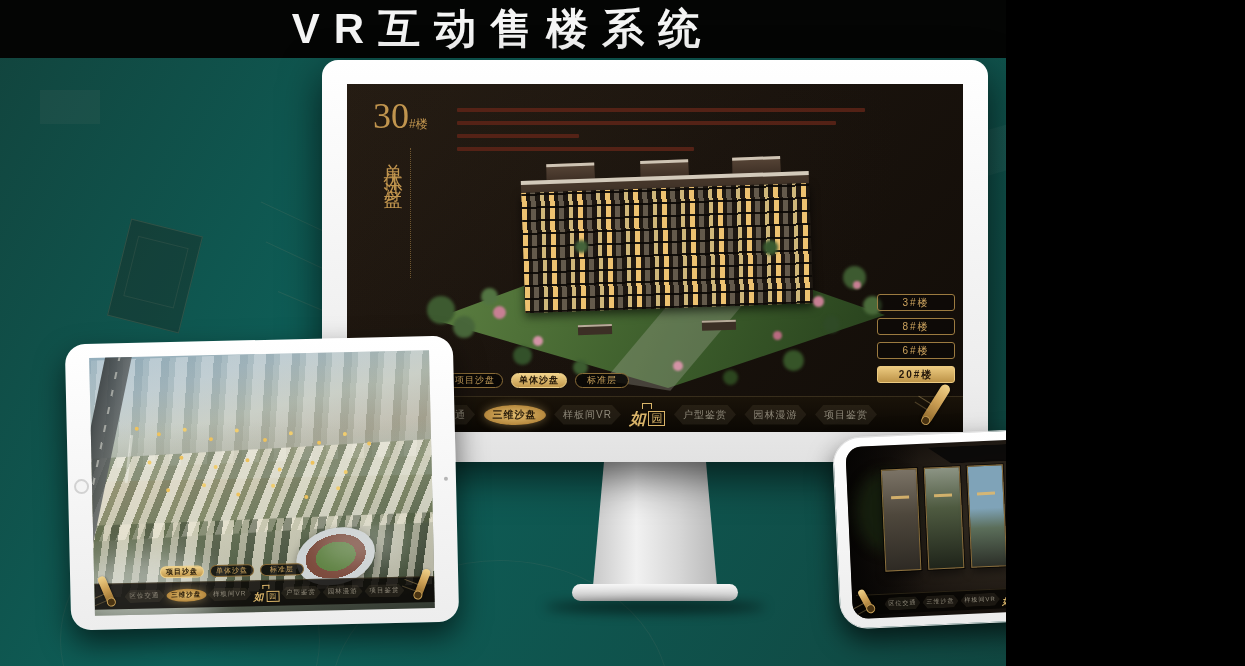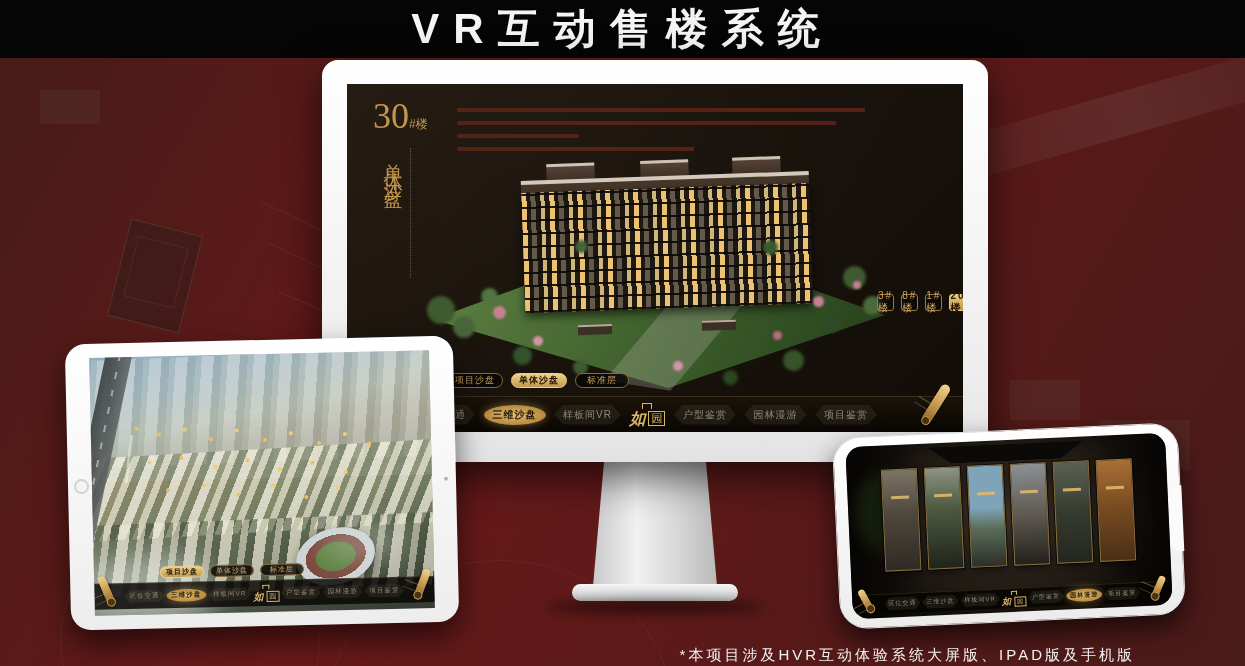--- a/index.html
+++ b/index.html
@@ -1,18 +1,18 @@
 <!DOCTYPE html>
 <html><head>
 <meta charset="utf-8">
 <style>
   * { margin:0; padding:0; box-sizing:border-box; }
   html,body { background:#000; }
   body { font-family:"Liberation Sans", sans-serif; }
-  #stage { position:relative; width:1245px; height:666px; background:#7f1d1d; overflow:hidden; }
+  #stage { position:relative; width:1006px; height:666px; background:#0f766e; overflow:hidden; }
 
   
   .bg-band-top { position:absolute; left:0; top:0; width:100%; height:58px; background:#040504; }
   .bg-tint { position:absolute; inset:0; background:linear-gradient(120deg, rgba(20,26,20,.55), rgba(8,10,8,.2) 40%, rgba(18,24,20,.5)); }
   .bg-plaque { position:absolute; left:118px; top:226px; width:74px; height:100px; border:1px solid rgba(150,145,120,.22); transform:rotate(14deg); background:rgba(30,32,26,.35); }
   .bg-plaque::after { content:""; position:absolute; left:10px; top:14px; width:50px; height:60px; border:1px solid rgba(150,145,120,.14); }
   .bg-line { position:absolute; height:1px; background:rgba(150,145,120,.16); }
   .bg-road-curve { position:absolute; border:1px solid rgba(130,135,115,.13); border-radius:50%; }
   .bg-blockline { position:absolute; background:rgba(120,130,120,.10); }
   .bg-diag-band { position:absolute; background:linear-gradient(90deg, rgba(160,170,165,.05), rgba(200,210,205,.09), rgba(160,170,165,.04)); }
@@ -69,21 +69,21 @@
     background-color:#241d16;
     background-image:
       repeating-linear-gradient(0deg, rgba(12,9,6,.92) 0 2px, rgba(0,0,0,0) 2px 13px),
       repeating-linear-gradient(90deg, rgba(255,208,120,.92) 0 5px, rgba(30,24,18,.95) 5px 9px, rgba(152,140,120,.55) 9px 14px, rgba(28,22,17,.95) 14px 19px, rgba(255,226,150,.78) 19px 23px, rgba(32,25,19,.95) 23px 28px);
     box-shadow:0 4px 10px rgba(0,0,0,.6);
   }
   .canopy { position:absolute; bottom:-8px; width:34px; height:10px; background:#3c2f25; border-top:2px solid #b8ab99; }
   .tree { position:absolute; border-radius:50%; filter:blur(1.5px); }
   .blossom { position:absolute; border-radius:50%; filter:blur(1px); }
 
-  .floor-btns { position:absolute; right:8px; top:210px; display:flex; flex-direction:row; gap:7px; width:78px; }
+  .floor-btns { position:absolute; right:8px; top:210px; display:flex; flex-direction:column; gap:7px; width:78px; }
   .floor-btn { height:17px; display:flex; align-items:center; justify-content:center; font-size:10px; letter-spacing:2px; color:#cda45f; background:rgba(10,8,5,.55); border:1px solid #9c7b40; border-radius:3px; }
   .floor-btn.selected { background:linear-gradient(180deg,#ecca80,#bd9448); color:#26190b; font-weight:bold; border-color:#ecca80; }
 
   .m-subtabs { position:absolute; left:100px; bottom:44px; display:flex; gap:8px; }
   .m-subtabs .subtab { min-width:54px; height:15px; padding:0 7px; font-size:9px; }
 
   .m-navbar { position:absolute; left:0; right:0; bottom:0; height:36px; background:linear-gradient(180deg,#1a1309,#0a0703); border-top:1px solid rgba(190,160,100,.25); display:flex; align-items:center; justify-content:space-between; padding:0 86px 0 66px; }
   .m-navbar .nav-item { font-size:10px; }
   .m-navbar .nav-logo .logo-script { font-size:16px; }
   .m-navbar .nav-logo .logo-box { font-size:11px; line-height:13px; }
@@ -206,21 +206,21 @@
         <span class="blossom" style="left:108px;top:188px;width:10px;height:10px;background:#d493a6;"></span>
         <span class="blossom" style="left:388px;top:148px;width:11px;height:11px;background:#c77f93;"></span>
         <span class="blossom" style="left:348px;top:183px;width:9px;height:9px;background:#b96a80;"></span>
         <span class="blossom" style="left:248px;top:213px;width:10px;height:10px;background:#d493a6;"></span>
         <span class="blossom" style="left:428px;top:133px;width:8px;height:8px;background:#c77f93;"></span>
       </div>
 
       <div class="floor-btns">
         <div class="floor-btn">3#楼</div>
         <div class="floor-btn">8#楼</div>
-        <div class="floor-btn">1#楼</div>
+        <div class="floor-btn">6#楼</div>
         <div class="floor-btn selected">20#楼</div>
       </div>
 
       <div class="m-subtabs">
         <div class="subtab">项目沙盘</div>
         <div class="subtab selected">单体沙盘</div>
         <div class="subtab">标准层</div>
       </div>
 
       <div class="m-navbar">
@@ -313,14 +313,13 @@
         <div class="nav-item"><span>户型鉴赏</span></div>
         <div class="nav-item selected"><span>园林漫游</span></div>
         <div class="nav-item"><span>项目鉴赏</span></div>
       </div>
       <span class="scroll-icon p-scroll-l"></span>
       <span class="scroll-icon p-scroll-r"></span>
     </div>
     <div class="phone-notch"></div>
   </div>
 
-  <div class="footnote">*本项目涉及HVR互动体验系统大屏版、IPAD版及手机版</div>
 </div>
 
 </body></html>

